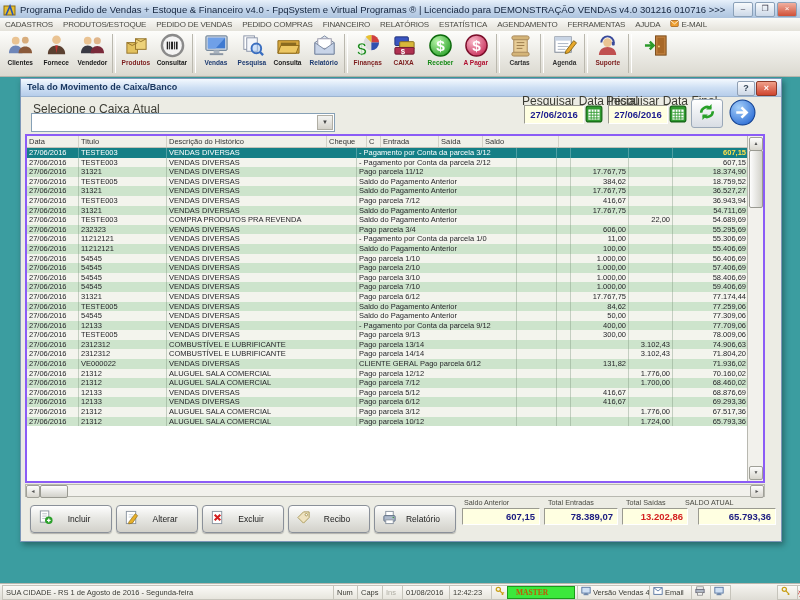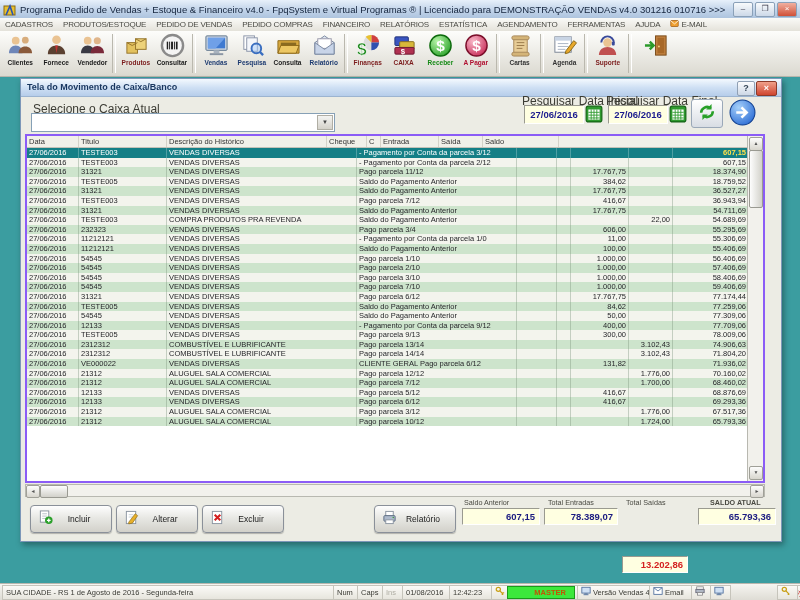--- a/index.html
+++ b/index.html
@@ -747,53 +747,60 @@
           </svg></span>
       <span class="act-lbl">Alterar</span>
     </div>
     <div class="act-btn" style="left:181px;">
       <span><svg viewBox="0 0 16 16">
             <rect x="2.5" y="1.5" width="10" height="13" fill="#fff" stroke="#8a94a0"></rect>
             <path d="M5 5l6 6M11 5l-6 6" stroke="#d42020" stroke-width="2.2"></path>
           </svg></span>
       <span class="act-lbl">Excluir</span>
     </div>
+    <div class="act-btn" style="left:267px;">
+      <span><svg viewBox="0 0 16 16">
+            <path d="M2 8l6-6h6v6l-6 6z" fill="#efe3c0" stroke="#a89858"></path>
+            <circle cx="11" cy="5" r="1.3" fill="#fff" stroke="#a89858"></circle>
+          </svg></span>
+      <span class="act-lbl">Recibo</span>
+    </div>
     <div class="act-btn" style="left:353px;">
       <span><svg viewBox="0 0 16 16">
             <rect x="4" y="1.5" width="8" height="5" fill="#fff" stroke="#8a94a0"></rect>
             <rect x="2" y="6" width="12" height="6" rx="1" fill="#aebacc" stroke="#5a6a80"></rect>
             <rect x="4" y="10.5" width="8" height="4" fill="#fff" stroke="#8a94a0"></rect>
             <circle cx="12" cy="8" r=".8" fill="#3a9a3a"></circle>
           </svg></span>
       <span class="act-lbl">Relatório</span>
     </div>
 
     <div class="tot-lbl" style="left:443px;">Saldo Anterior</div>
     <div class="tot-field" style="left:441px;width:78px;">607,15</div>
     <div class="tot-lbl" style="left:527px;">Total Entradas</div>
     <div class="tot-field" style="left:523px;width:74px;">78.389,07</div>
     <div class="tot-lbl" style="left:605px;">Total Saídas</div>
-    <div class="tot-field neg" style="left:601px;width:66px;margin-top:48px;">13.202,86</div>
-    <div class="tot-lbl" style="left:689px;font-weight:bold;">SALDO ATUAL</div>
+    <div class="tot-field neg" style="left:601px;width:66px;">13.202,86</div>
+    <div class="tot-lbl" style="left:664px;">SALDO ATUAL</div>
     <div class="tot-field" style="left:677px;width:78px;">65.793,36</div>
   </div>
 
   <div class="statusbar">
     <div class="seg" style="left:2px;width:324px;">SUA CIDADE - RS  1 de Agosto de 2016 - Segunda-feira</div>
     <div class="seg" style="left:333px;width:18px;">Num</div>
     <div class="seg" style="left:357px;width:19px;">Caps</div>
     <div class="seg dim" style="left:382px;width:14px;">Ins</div>
     <div class="seg" style="left:402px;width:41px;">01/08/2016</div>
     <div class="seg" style="left:449px;width:36px;">12:42:23</div>
     <div class="seg" style="left:491px;width:80px;">
       <span><svg viewBox="0 0 12 12">
             <circle cx="4" cy="4" r="2.5" fill="none" stroke="#c8a018" stroke-width="1.5"></circle>
             <path d="M6 6l4 4M8 10h2M9 8h2" stroke="#c8a018" stroke-width="1.3"></path>
           </svg></span>
-      <span class="green" style="flex:1;text-align:right;">MASTER</span>
+      <span class="green" style="flex:1;text-align:left;font-family:Liberation Serif, serif;">MASTER</span>
     </div>
     <div class="seg" style="left:577px;width:66px;">
       <span><svg viewBox="0 0 12 12">
             <rect x="1" y="1.5" width="10" height="7" fill="#cfe0f4" stroke="#4a6a9a"></rect>
             <rect x="4" y="9" width="4" height="1" fill="#4a6a9a"></rect>
             <rect x="3" y="10" width="6" height="1" fill="#4a6a9a"></rect>
           </svg></span>
       <span>Versão Vendas 4.0</span>
     </div>
     <div class="seg" style="left:649px;width:36px;">

